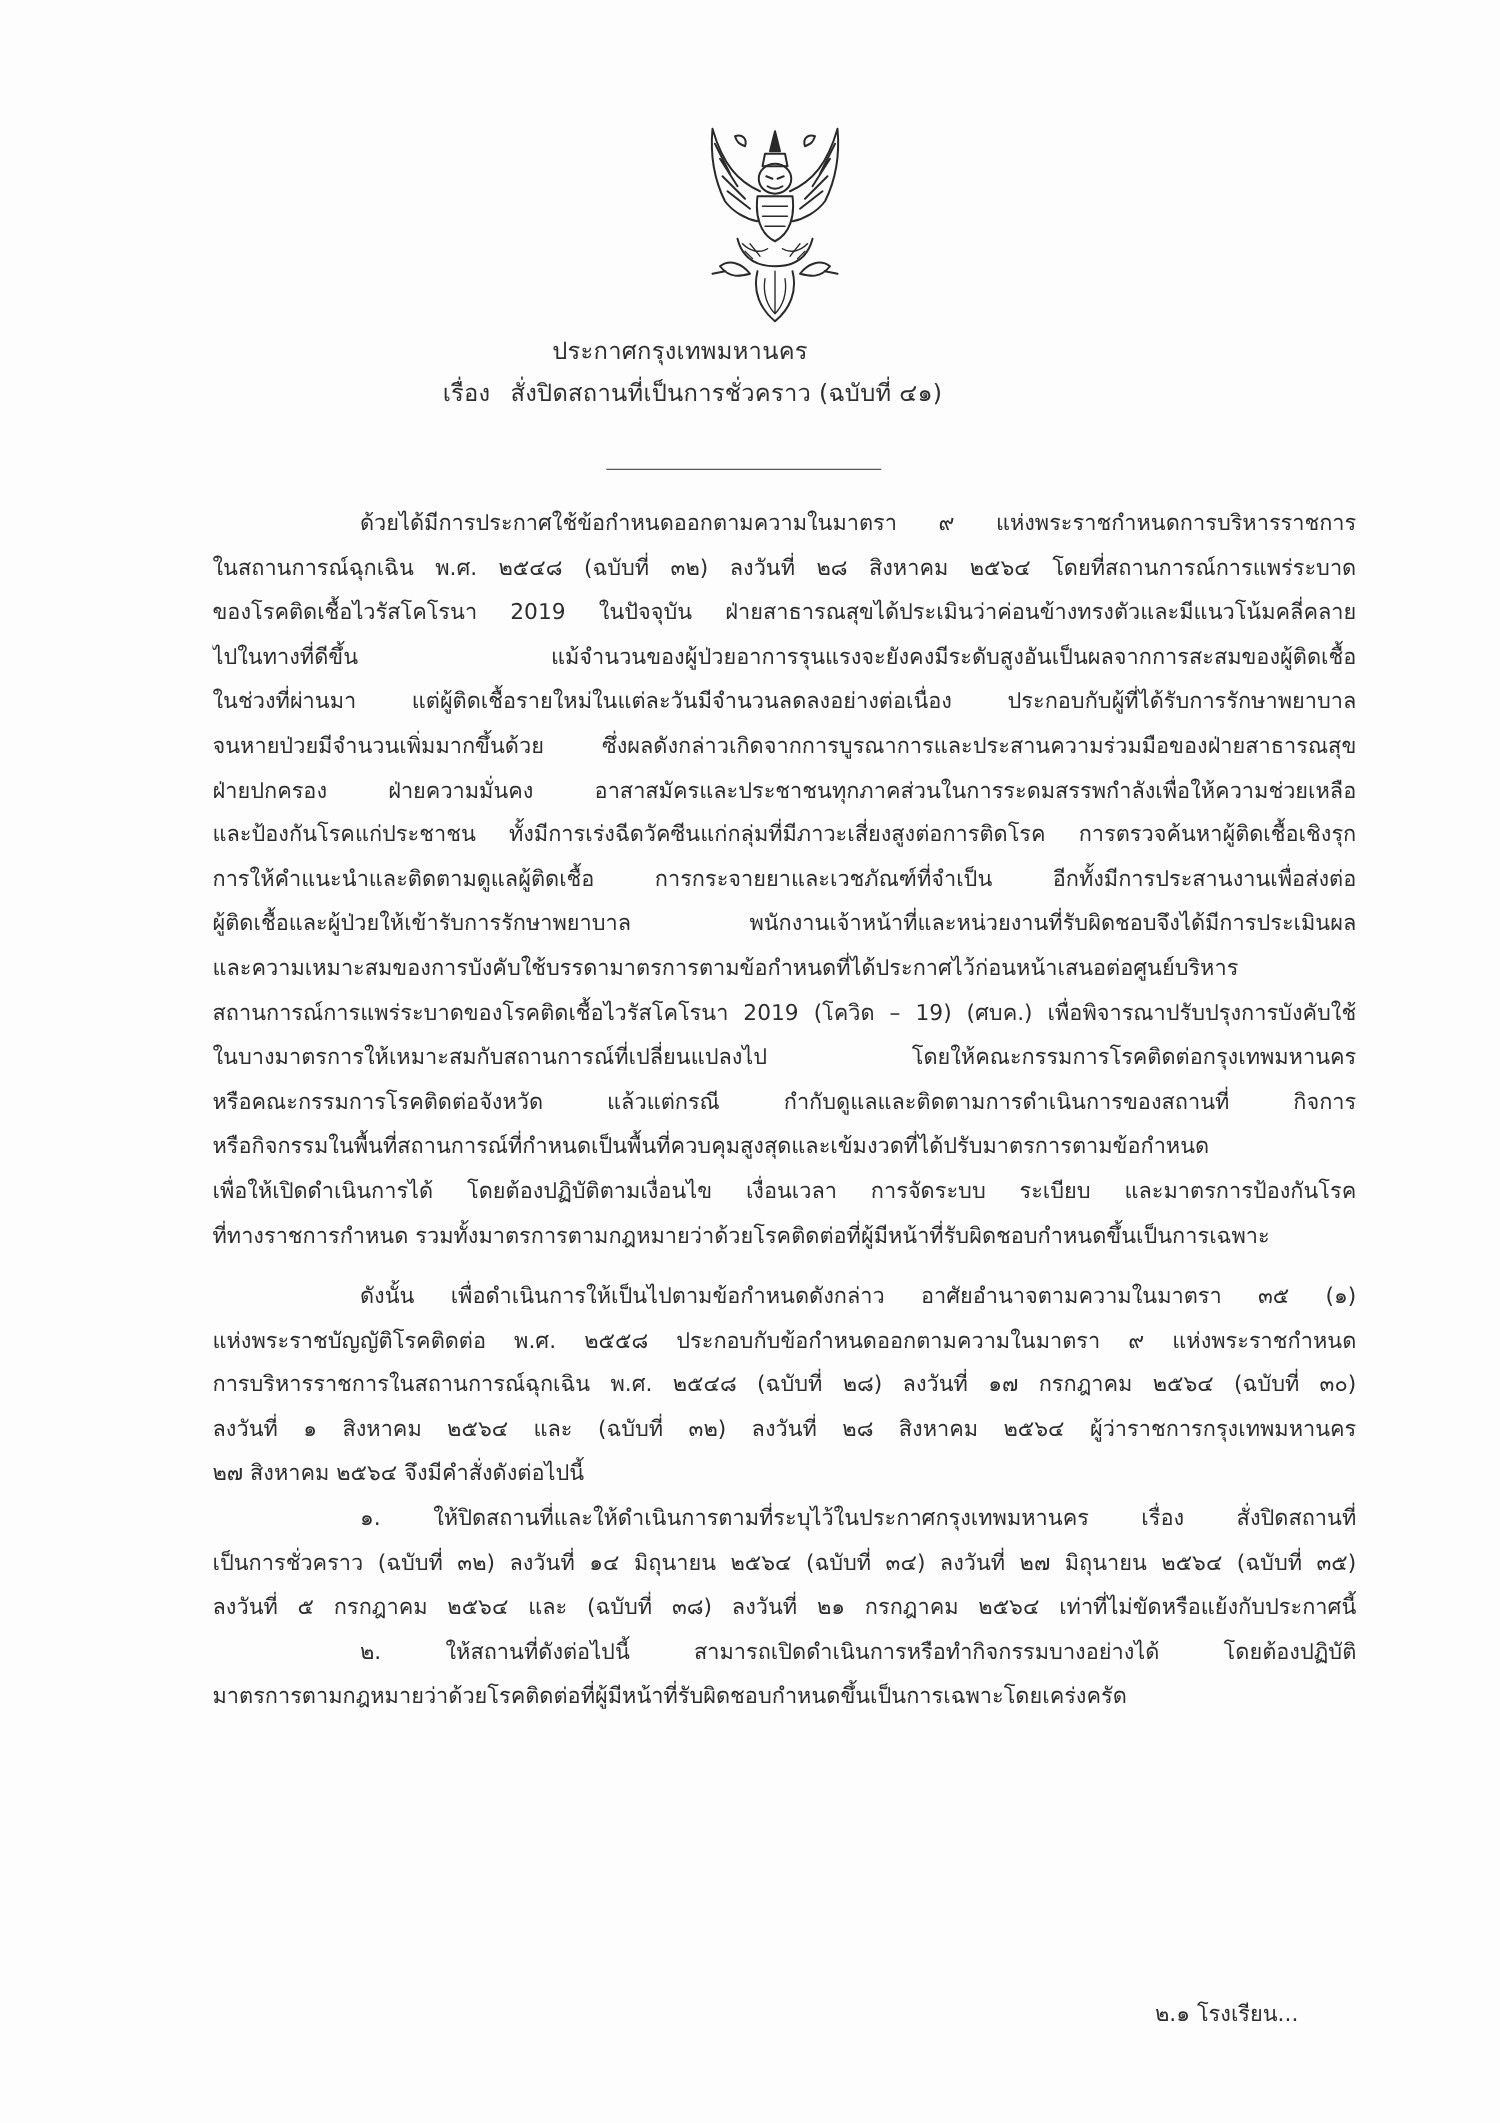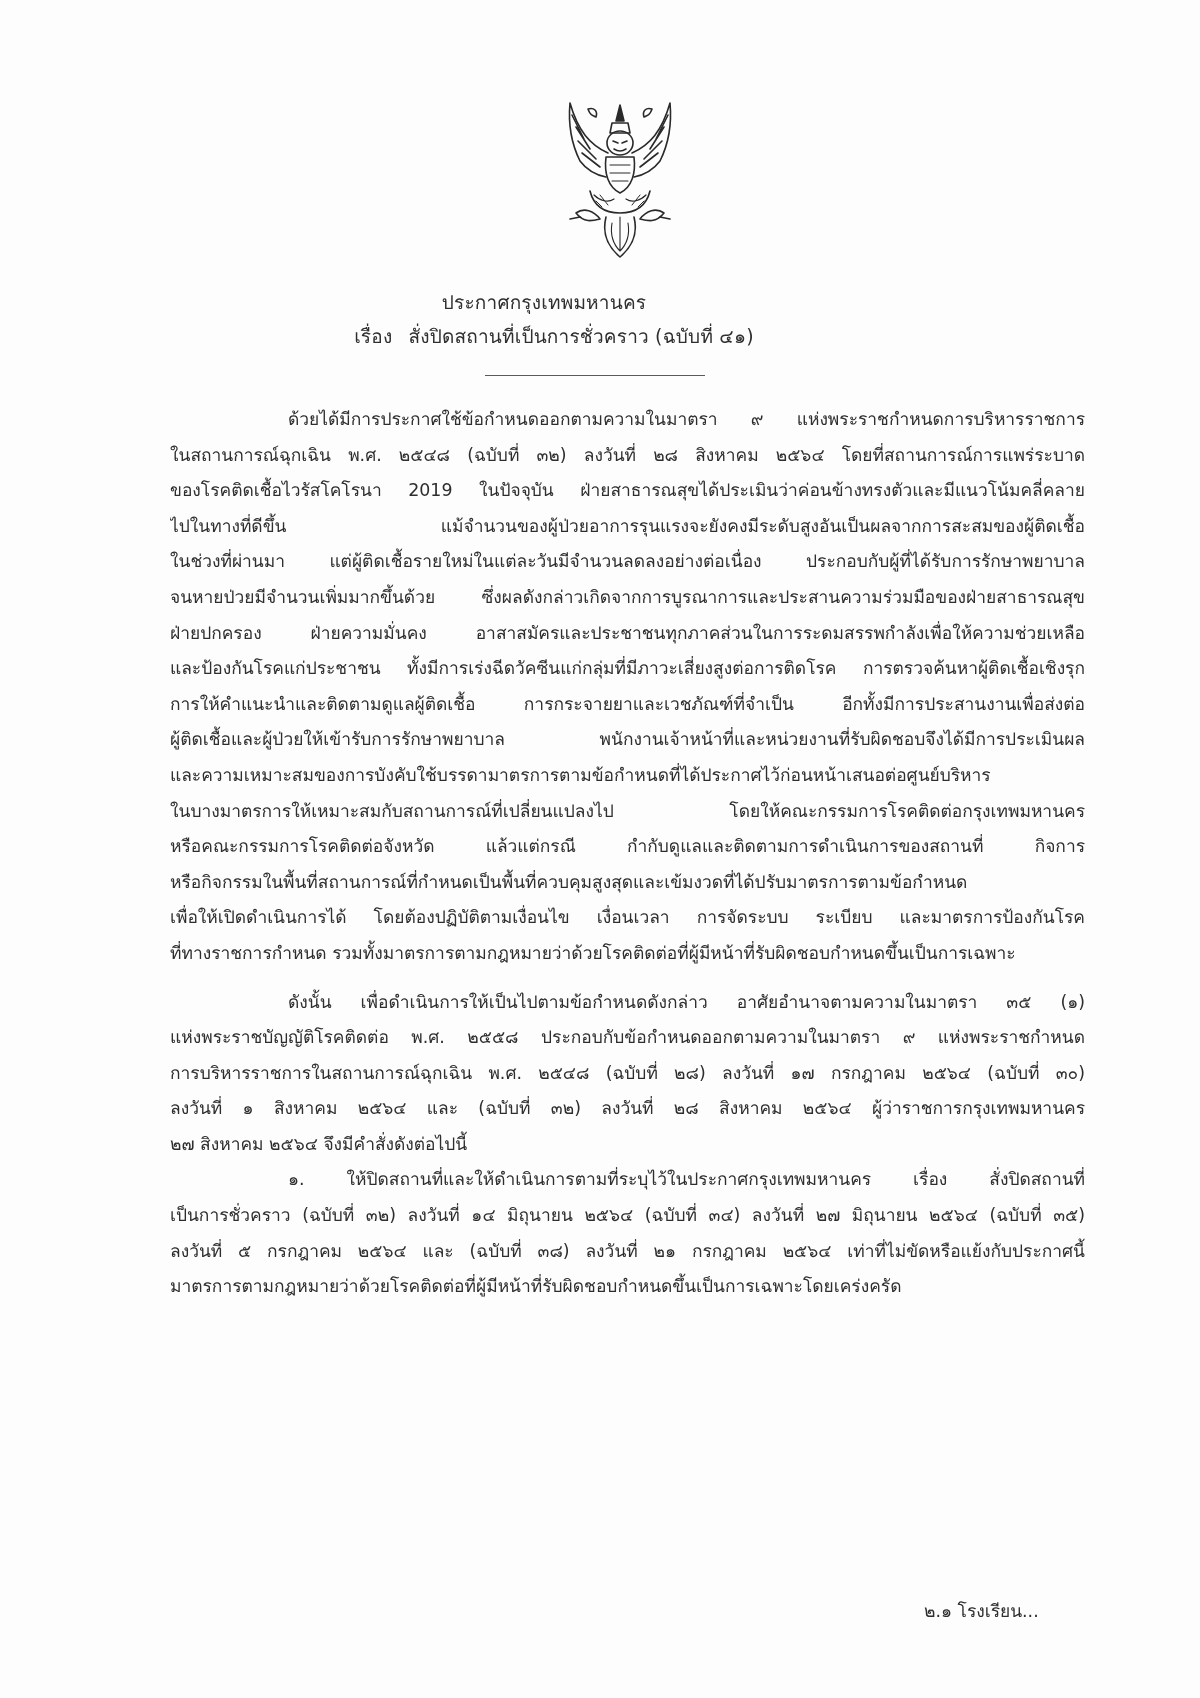--- a/index.html
+++ b/index.html
@@ -18,21 +18,21 @@
       background: #fdfdfd;
     }
     .emblem {
       position: absolute;
       left: 550px; top: 95px;
       width: 140px; height: 168px;
     }
     .emblem svg { width: 100%; height: 100%; display: block; }
     .title-block {
       position: absolute;
-      left: 0; top: 285px;
+      left: 0; top: 264px;
       width: 1088px;
     }
     .title-line {
       text-align: center;
       font-size: 19px;
       line-height: 34px;
       color: #2f2f2f;
       letter-spacing: 0.2px;
     }
     .title-line.subject { padding-left: 20px; }
@@ -123,20 +123,21 @@
       <div class="line">ในสถานการณ์ฉุกเฉิน พ.ศ. ๒๕๔๘ (ฉบับที่ ๓๒) ลงวันที่ ๒๘ สิงหาคม ๒๕๖๔ โดยที่สถานการณ์การแพร่ระบาด</div>
       <div class="line">ของโรคติดเชื้อไวรัสโคโรนา 2019 ในปัจจุบัน ฝ่ายสาธารณสุขได้ประเมินว่าค่อนข้างทรงตัวและมีแนวโน้มคลี่คลาย</div>
       <div class="line">ไปในทางที่ดีขึ้น แม้จำนวนของผู้ป่วยอาการรุนแรงจะยังคงมีระดับสูงอันเป็นผลจากการสะสมของผู้ติดเชื้อ</div>
       <div class="line">ในช่วงที่ผ่านมา แต่ผู้ติดเชื้อรายใหม่ในแต่ละวันมีจำนวนลดลงอย่างต่อเนื่อง ประกอบกับผู้ที่ได้รับการรักษาพยาบาล</div>
       <div class="line">จนหายป่วยมีจำนวนเพิ่มมากขึ้นด้วย ซึ่งผลดังกล่าวเกิดจากการบูรณาการและประสานความร่วมมือของฝ่ายสาธารณสุข</div>
       <div class="line">ฝ่ายปกครอง ฝ่ายความมั่นคง อาสาสมัครและประชาชนทุกภาคส่วนในการระดมสรรพกำลังเพื่อให้ความช่วยเหลือ</div>
       <div class="line">และป้องกันโรคแก่ประชาชน ทั้งมีการเร่งฉีดวัคซีนแก่กลุ่มที่มีภาวะเสี่ยงสูงต่อการติดโรค การตรวจค้นหาผู้ติดเชื้อเชิงรุก</div>
       <div class="line">การให้คำแนะนำและติดตามดูแลผู้ติดเชื้อ การกระจายยาและเวชภัณฑ์ที่จำเป็น อีกทั้งมีการประสานงานเพื่อส่งต่อ</div>
       <div class="line">ผู้ติดเชื้อและผู้ป่วยให้เข้ารับการรักษาพยาบาล พนักงานเจ้าหน้าที่และหน่วยงานที่รับผิดชอบจึงได้มีการประเมินผล</div>
       <div class="line">และความเหมาะสมของการบังคับใช้บรรดามาตรการตามข้อกำหนดที่ได้ประกาศไว้ก่อนหน้าเสนอต่อศูนย์บริหาร</div>
+      <div class="line">สถานการณ์การแพร่ระบาดของโรคติดเชื้อไวรัสโคโรนา 2019 (โควิด – 19) (ศบค.) เพื่อพิจารณาปรับปรุงการบังคับใช้</div>
       <div class="line">ในบางมาตรการให้เหมาะสมกับสถานการณ์ที่เปลี่ยนแปลงไป โดยให้คณะกรรมการโรคติดต่อกรุงเทพมหานคร</div>
       <div class="line">หรือคณะกรรมการโรคติดต่อจังหวัด แล้วแต่กรณี กำกับดูแลและติดตามการดำเนินการของสถานที่ กิจการ</div>
       <div class="line">หรือกิจกรรมในพื้นที่สถานการณ์ที่กำหนดเป็นพื้นที่ควบคุมสูงสุดและเข้มงวดที่ได้ปรับมาตรการตามข้อกำหนด</div>
       <div class="line">เพื่อให้เปิดดำเนินการได้ โดยต้องปฏิบัติตามเงื่อนไข เงื่อนเวลา การจัดระบบ ระเบียบ และมาตรการป้องกันโรค</div>
       <div class="line last">ที่ทางราชการกำหนด รวมทั้งมาตรการตามกฎหมายว่าด้วยโรคติดต่อที่ผู้มีหน้าที่รับผิดชอบกำหนดขึ้นเป็นการเฉพาะ</div>
     </div>
 
     <div class="para-gap"></div>
 
     <div>
@@ -147,20 +148,21 @@
       <div class="line last">๒๗ สิงหาคม ๒๕๖๔ จึงมีคำสั่งดังต่อไปนี้</div>
     </div>
 
     <div>
       <div class="line indent">๑. ให้ปิดสถานที่และให้ดำเนินการตามที่ระบุไว้ในประกาศกรุงเทพมหานคร เรื่อง สั่งปิดสถานที่</div>
       <div class="line">เป็นการชั่วคราว (ฉบับที่ ๓๒) ลงวันที่ ๑๔ มิถุนายน ๒๕๖๔ (ฉบับที่ ๓๔) ลงวันที่ ๒๗ มิถุนายน ๒๕๖๔ (ฉบับที่ ๓๕)</div>
       <div class="line">ลงวันที่ ๕ กรกฎาคม ๒๕๖๔ และ (ฉบับที่ ๓๘) ลงวันที่ ๒๑ กรกฎาคม ๒๕๖๔ เท่าที่ไม่ขัดหรือแย้งกับประกาศนี้</div>
     </div>
 
     <div>
+      <div class="line indent">๒. ให้สถานที่ดังต่อไปนี้ สามารถเปิดดำเนินการหรือทำกิจกรรมบางอย่างได้ โดยต้องปฏิบัติ</div>
       <div class="line last">มาตรการตามกฎหมายว่าด้วยโรคติดต่อที่ผู้มีหน้าที่รับผิดชอบกำหนดขึ้นเป็นการเฉพาะโดยเคร่งครัด</div>
     </div>
 
   </div>
 
   <div class="footer-continuation">๒.๑ โรงเรียน...</div>
 
 </div>
 
 </body></html>

